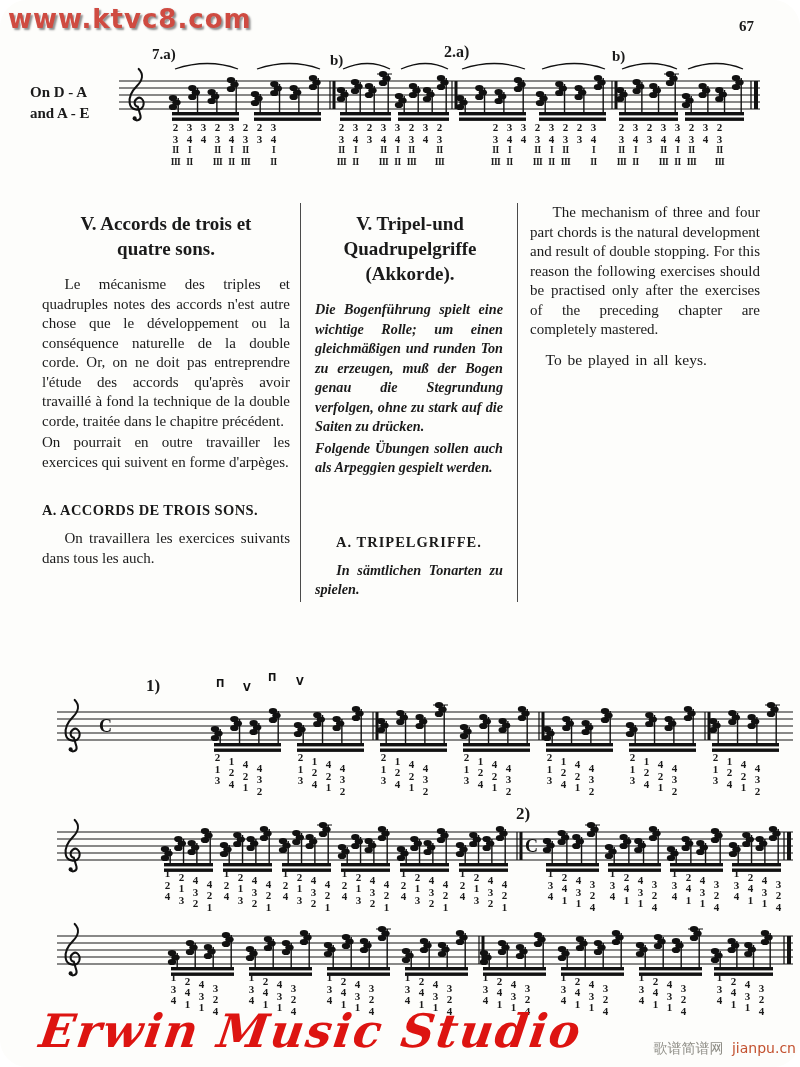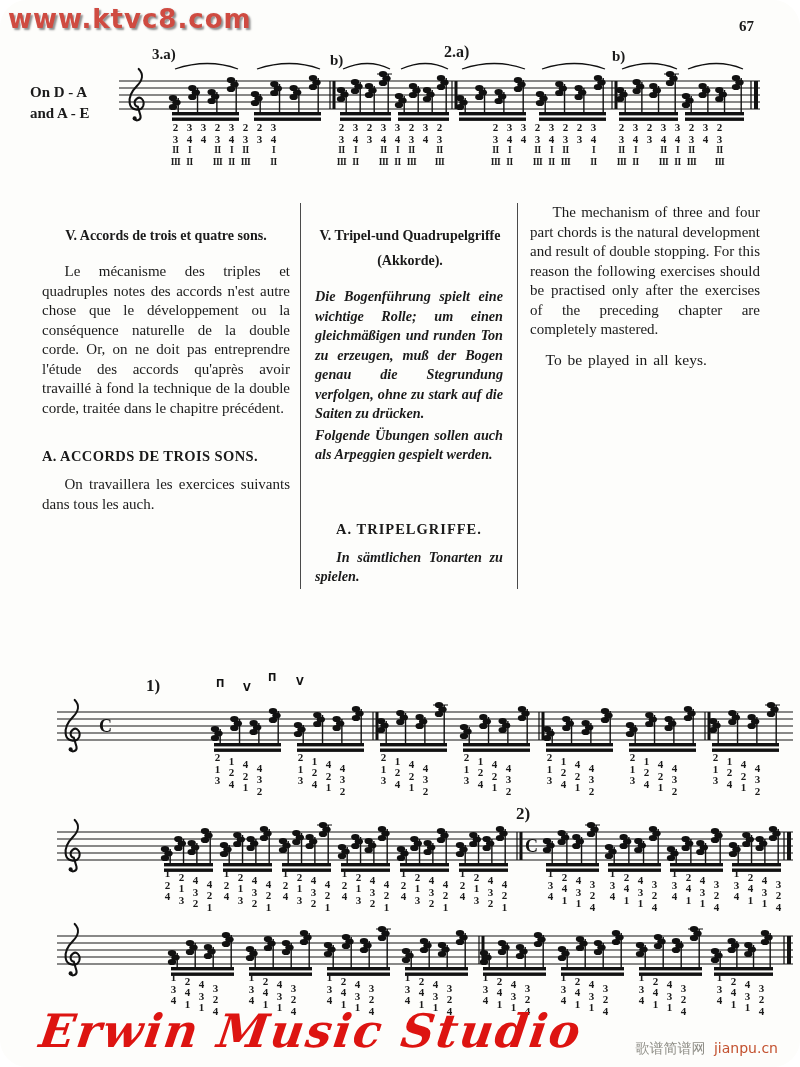--- a/index.html
+++ b/index.html
@@ -22,57 +22,57 @@
   .fcell{font-family:"Liberation Serif",serif;font-weight:bold;font-size:11px;line-height:11.5px;
          height:11.5px;min-width:11px;text-align:center;}
   .fcell.roman{font-size:9.5px;letter-spacing:-0.5px;}
 
   
   .text-block{position:absolute;left:42px;top:203px;width:718px;display:flex;}
   .tcol{box-sizing:border-box;}
   .col-fr{width:258px;padding-right:10px;}
   .col-de{width:218px;padding:0 14px;border-left:1.5px solid #4a4a4a;border-right:1.5px solid #4a4a4a;}
   .col-en{width:242px;padding-left:12px;}
-  .col-heading{text-align:center;font-weight:bold;font-size:14px;line-height:25px;margin:20px auto 14px auto;}
+  .col-heading{text-align:center;font-weight:bold;font-size:19px;line-height:25px;margin:8px auto 14px auto;}
   .col-fr .col-heading{width:215px;}
   .col-de .col-heading{width:190px;}
   .col-en .col-heading{width:195px;margin-top:8px;}
   .tcol p{margin:0 0 2px 0;font-size:15px;line-height:19.5px;text-align:justify;}
   .indent{text-indent:1.5em;}
   .col-de p{font-style:italic;font-weight:bold;font-size:14.2px;line-height:19.5px;}
   .sectionA{font-weight:bold;font-size:14.5px;letter-spacing:.4px;}
   .col-fr .sectionA{margin-top:30px;}
   .col-de .sectionA{margin-top:56px;text-align:center;font-style:normal;letter-spacing:1px;}
   .col-en .sectionA{margin-top:100px;letter-spacing:.6px;}
   .sectionNote{margin-top:10px !important;}
   .col-en .sectionNote{font-size:15.5px;word-spacing:2px;text-indent:1em;}
 
   
   .ex-label{position:absolute;font-weight:bold;font-size:17px;}
   .bow-mark{position:absolute;font-family:"DejaVu Sans",sans-serif;font-weight:bold;font-size:10px;color:#111;}
 
   
   .studio{position:absolute;left:40px;top:1004px;font-family:"DejaVu Serif",serif;font-style:italic;
           font-weight:bold;font-size:46px;color:#dd1411;letter-spacing:2px;transform:skewX(-8deg);}
-  .site{position:absolute;right:22px;top:1040px;font-size:14px;font-family:"DejaVu Sans",sans-serif;}
+  .site{position:absolute;right:4px;top:1040px;font-size:14px;font-family:"DejaVu Sans",sans-serif;}
   .site-name{color:#8f8e87;} .site-domain{color:#c3512f;margin-left:4px;}
 </style>
 </head>
 <body>
 
 <div class="page">
 
   <div class="watermark">www.ktvc8.com</div>
   <div class="page-number">67</div>
 
   <div class="string-labels">
     <div>On D - A</div>
     <div>and A - E</div>
   </div>
-  <span class="section-mark sm-0">3.a)</span>
+  <span class="section-mark sm-0">7.a)</span>
   <span class="section-mark sm-1">b)</span>
   <span class="section-mark sm-2">2.a)</span>
   <span class="section-mark sm-3">b)</span>
   <svg id="staff-top" style="left:115px;top:53px;" width="648" height="78" viewBox="0 0 648 78">
       <line x1="4" y1="28" x2="645" y2="28" stroke="#151515" stroke-width="1.1"></line>
       <line x1="4" y1="35" x2="645" y2="35" stroke="#151515" stroke-width="1.1"></line>
       <line x1="4" y1="42" x2="645" y2="42" stroke="#151515" stroke-width="1.1"></line>
       <line x1="4" y1="49" x2="645" y2="49" stroke="#151515" stroke-width="1.1"></line>
       <line x1="4" y1="56" x2="645" y2="56" stroke="#151515" stroke-width="1.1"></line>
       <g transform="translate(12,15) scale(0.9)">
@@ -442,20 +442,21 @@
           <div class="fcell roman">II</div>
           <div class="fcell roman">III</div>
         </div>
       </div>
     </div>
 
   <div class="text-block">
     <article class="tcol col-fr">
       <h2 class="col-heading">V. Accords de trois et quatre sons.</h2>
       <p class="indent">Le mécanisme des triples et quadruples notes des accords n'est autre chose que le développement ou la conséquence naturelle de la double corde. Or, on ne doit pas entreprendre l'étude des accords qu'après avoir travaillé à fond la technique de la double corde, traitée dans le chapitre précédent.</p>
+      <p>On pourrait en outre travailler les exercices qui suivent en forme d'arpèges.</p>
       <div class="sectionA">A. ACCORDS DE TROIS SONS.</div>
       <p class="sectionNote indent">On travaillera les exercices suivants dans tous les auch.</p>
     </article>
     <article class="tcol col-de">
       <h2 class="col-heading">V. Tripel-und Quadrupelgriffe (Akkorde).</h2>
       <p>Die Bogenführung spielt eine wichtige Rolle; um einen gleichmäßigen und runden Ton zu erzeugen, muß der Bogen genau die Stegrundung verfolgen, ohne zu stark auf die Saiten zu drücken.</p>
       <p>Folgende Übungen sollen auch als Arpeggien gespielt werden.</p>
       <div class="sectionA">A. TRIPELGRIFFE.</div>
       <p class="sectionNote indent">In sämtlichen Tonarten zu spielen.</p>
     </article>

